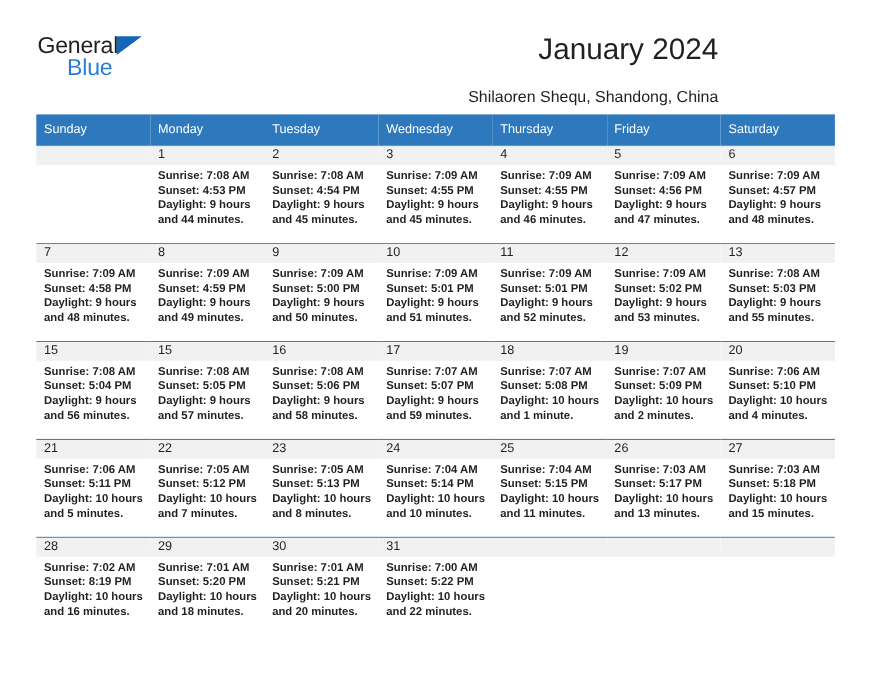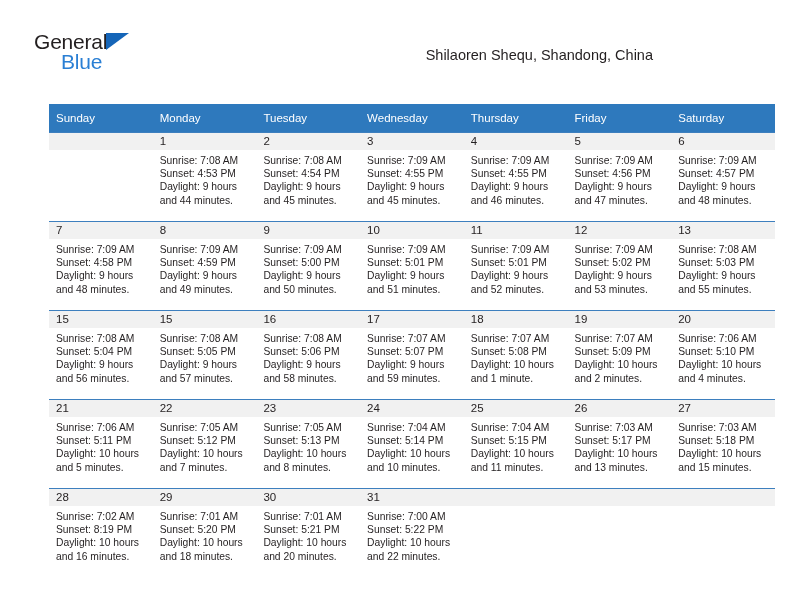--- a/index.html
+++ b/index.html
@@ -84,21 +84,20 @@
   }
 
   
   .calendar {
     position: absolute;
     left: 33px;
     top: 104px;
     width: 726px;
     border-collapse: collapse;
     table-layout: fixed;
-    margin-left: 16px;
   }
   .calendar th {
     background: #2e79bd;
     color: #ffffff;
     font-size: 11.5px;
     font-weight: normal;
     text-align: left;
     padding: 5px 0 5px 7px;
     height: 18px;
     vertical-align: middle;
@@ -126,37 +125,39 @@
     color: #231f20;
   }
   .cell.empty .daynum-band {
     background: #f1f1f1;
   }
   .cell-body {
     padding: 4px 5px 0 7px;
     font-size: 10.3px;
     line-height: 13.2px;
     color: #231f20;
+    font-weight: bold;
   }
   .cell-body div { white-space: nowrap; }
 </style>
 </head>
 <body>
 
 <div class="page">
 
   <div class="masthead">
 
     <div class="logo">
       <span class="logo-general">General</span>
       <span class="logo-tri"></span>
       <span class="logo-blue">Blue</span>
     </div>
 
     <div class="title-block">
+      <div class="cal-title">January 2024</div>
       <div class="cal-subtitle">Shilaoren Shequ, Shandong, China</div>
     </div>
 
   </div>
 
   <table class="calendar">
     <thead>
       <tr id="weekday-row">
           <th>Sunday</th>
           <th>Monday</th>

